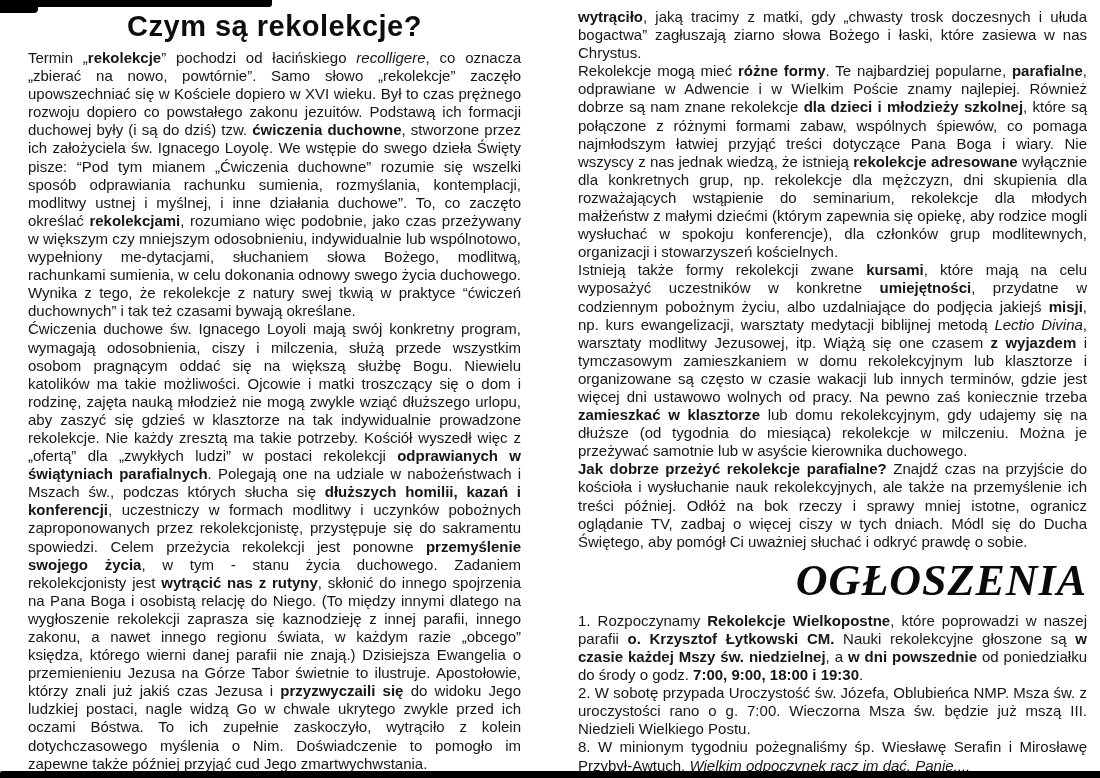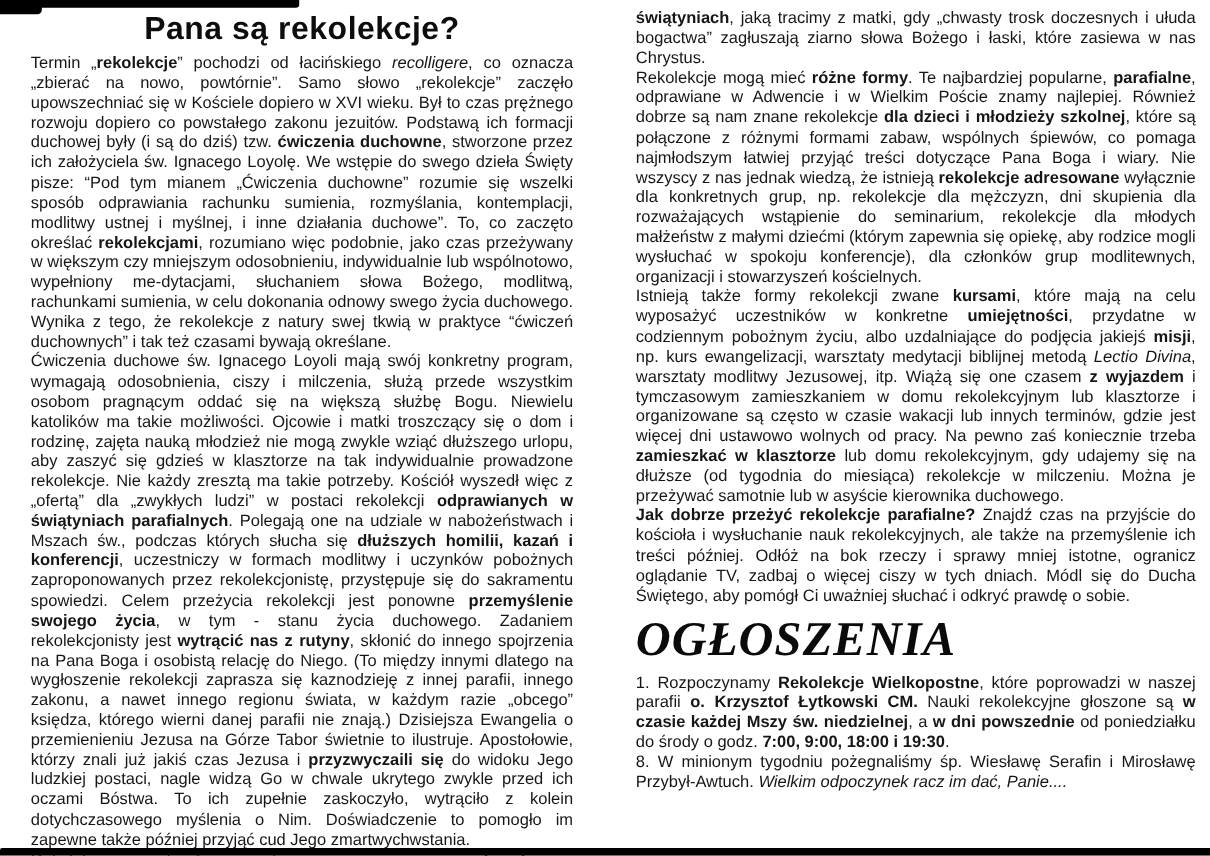--- a/index.html
+++ b/index.html
@@ -41,21 +41,21 @@
   .para.justify-last { text-align-last: justify; }
   .b { font-weight: bold; }
   .i { font-style: italic; }
 
   .announcements-heading {
     font-family: "Liberation Serif", serif;
     font-style: italic;
     font-weight: bold;
     font-size: 44px;
     line-height: 48px;
-    text-align: left;
+    text-align: right;
     margin: 6px 0 7px 0;
     letter-spacing: 1px;
     color: #0a0a0a;
   }
 
   
   .scan-blob-topleft {
     position: absolute; top: 0; left: 0;
     width: 38px; height: 13px;
     background: #000;
@@ -73,40 +73,41 @@
     background: #000;
     border-top-left-radius: 2px;
   }
 </style>
 </head>
 <body>
 
 <div class="page">
 
   <div class="col-left">
-    <h1 class="article-title">Pana są rekolekcje?</h1>
+    <h1 class="article-title">Czym są rekolekcje?</h1>
     <div>
         <p class="para"><span>Termin „</span><span class="b">rekolekcje</span><span>” pochodzi od łacińskiego </span><span class="i">recolligere</span><span>, co oznacza „zbierać na nowo, powtórnie”. Samo słowo „rekolekcje” zaczęło upowszechniać się w Kościele dopiero w XVI wieku. Był to czas prężnego rozwoju dopiero co powstałego zakonu jezuitów. Podstawą ich formacji duchowej były (i są do dziś) tzw. </span><span class="b">ćwiczenia duchowne</span><span>, stworzone przez ich założyciela św. Ignacego Loyolę. We wstępie do swego dzieła Święty pisze: “Pod tym mianem „Ćwiczenia duchowne” rozumie się wszelki sposób odprawiania rachunku sumienia, rozmyślania, kontemplacji, modlitwy ustnej i myślnej, i inne działania duchowe”. To, co zaczęto określać </span><span class="b">rekolekcjami</span><span>, rozumiano więc podobnie, jako czas przeżywany w większym czy mniejszym odosobnieniu, indywidualnie lub wspólnotowo, wypełniony me-dytacjami, słuchaniem słowa Bożego, modlitwą, rachunkami sumienia, w celu dokonania odnowy swego życia duchowego. Wynika z tego, że rekolekcje z natury swej tkwią w praktyce “ćwiczeń duchownych” i tak też czasami bywają określane.</span></p>
         <p class="para"><span>Ćwiczenia duchowe św. Ignacego Loyoli mają swój konkretny program, wymagają odosobnienia, ciszy i milczenia, służą przede wszystkim osobom pragnącym oddać się na większą służbę Bogu. Niewielu katolików ma takie możliwości. Ojcowie i matki troszczący się o dom i rodzinę, zajęta nauką młodzież nie mogą zwykle wziąć dłuższego urlopu, aby zaszyć się gdzieś w klasztorze na tak indywidualnie prowadzone rekolekcje. Nie każdy zresztą ma takie potrzeby. Kościół wyszedł więc z „ofertą” dla „zwykłych ludzi” w postaci rekolekcji </span><span class="b">odprawianych w świątyniach parafialnych</span><span>. Polegają one na udziale w nabożeństwach i Mszach św., podczas których słucha się </span><span class="b">dłuższych homilii, kazań i konferencji</span><span>, uczestniczy w formach modlitwy i uczynków pobożnych zaproponowanych przez rekolekcjonistę, przystępuje się do sakramentu spowiedzi. Celem przeżycia rekolekcji jest ponowne </span><span class="b">przemyślenie swojego życia</span><span>, w tym - stanu życia duchowego. Zadaniem rekolekcjonisty jest </span><span class="b">wytrącić nas z rutyny</span><span>, skłonić do innego spojrzenia na Pana Boga i osobistą relację do Niego. (To między innymi dlatego na wygłoszenie rekolekcji zaprasza się kaznodzieję z innej parafii, innego zakonu, a nawet innego regionu świata, w każdym razie „obcego” księdza, którego wierni danej parafii nie znają.) Dzisiejsza Ewangelia o przemienieniu Jezusa na Górze Tabor świetnie to ilustruje. Apostołowie, którzy znali już jakiś czas Jezusa i </span><span class="b">przyzwyczaili się</span><span> do widoku Jego ludzkiej postaci, nagle widzą Go w chwale ukrytego zwykle przed ich oczami Bóstwa. To ich zupełnie zaskoczyło, wytrąciło z kolein dotychczasowego myślenia o Nim. Doświadczenie to pomogło im zapewne także później przyjąć cud Jego zmartwychwstania.</span></p>
         <p class="para justify-last"><span>Rekolekcje mogą też (i powinny) pomóc nam </span><span class="b">w powrocie do religijnej</span></p>
       </div>
   </div>
 
   <div class="col-gap"></div>
 
   <div class="col-right">
     <div>
-        <p class="para"><span class="b">świątyniach</span><span>, jaką tracimy z matki, gdy „chwasty trosk doczesnych i ułuda bogactwa” zagłuszają ziarno słowa Bożego i łaski, które zasiewa w nas Chrystus.</span></p>
+        <p class="para"><span class="b">wytrąciło</span><span>, jaką tracimy z matki, gdy „chwasty trosk doczesnych i ułuda bogactwa” zagłuszają ziarno słowa Bożego i łaski, które zasiewa w nas Chrystus.</span></p>
         <p class="para"><span>Rekolekcje mogą mieć </span><span class="b">różne formy</span><span>. Te najbardziej popularne, </span><span class="b">parafialne</span><span>, odprawiane w Adwencie i w Wielkim Poście znamy najlepiej. Również dobrze są nam znane rekolekcje </span><span class="b">dla dzieci i młodzieży szkolnej</span><span>, które są połączone z różnymi formami zabaw, wspólnych śpiewów, co pomaga najmłodszym łatwiej przyjąć treści dotyczące Pana Boga i wiary. Nie wszyscy z nas jednak wiedzą, że istnieją </span><span class="b">rekolekcje adresowane</span><span> wyłącznie dla konkretnych grup, np. rekolekcje dla mężczyzn, dni skupienia dla rozważających wstąpienie do seminarium, rekolekcje dla młodych małżeństw z małymi dziećmi (którym zapewnia się opiekę, aby rodzice mogli wysłuchać w spokoju konferencje), dla członków grup modlitewnych, organizacji i stowarzyszeń kościelnych.</span></p>
         <p class="para"><span>Istnieją także formy rekolekcji zwane </span><span class="b">kursami</span><span>, które mają na celu wyposażyć uczestników w konkretne </span><span class="b">umiejętności</span><span>, przydatne w codziennym pobożnym życiu, albo uzdalniające do podjęcia jakiejś </span><span class="b">misji</span><span>, np. kurs ewangelizacji, warsztaty medytacji biblijnej metodą </span><span class="i">Lectio Divina</span><span>, warsztaty modlitwy Jezusowej, itp. Wiążą się one czasem </span><span class="b">z wyjazdem</span><span> i tymczasowym zamieszkaniem w domu rekolekcyjnym lub klasztorze i organizowane są często w czasie wakacji lub innych terminów, gdzie jest więcej dni ustawowo wolnych od pracy. Na pewno zaś koniecznie trzeba </span><span class="b">zamieszkać w klasztorze</span><span> lub domu rekolekcyjnym, gdy udajemy się na dłuższe (od tygodnia do miesiąca) rekolekcje w milczeniu. Można je przeżywać samotnie lub w asyście kierownika duchowego.</span></p>
         <p class="para"><span class="b">Jak dobrze przeżyć rekolekcje parafialne?</span><span> Znajdź czas na przyjście do kościoła i wysłuchanie nauk rekolekcyjnych, ale także na przemyślenie ich treści później. Odłóż na bok rzeczy i sprawy mniej istotne, ogranicz oglądanie TV, zadbaj o więcej ciszy w tych dniach. Módl się do Ducha Świętego, aby pomógł Ci uważniej słuchać i odkryć prawdę o sobie.</span></p>
       </div>
     <h2 class="announcements-heading">OGŁOSZENIA</h2>
     <div>
         <p class="para"><span>1. Rozpoczynamy </span><span class="b">Rekolekcje Wielkopostne</span><span>, które poprowadzi w naszej parafii </span><span class="b">o. Krzysztof Łytkowski CM.</span><span> Nauki rekolekcyjne głoszone są </span><span class="b">w czasie każdej Mszy św. niedzielnej</span><span>, a </span><span class="b">w dni powszednie</span><span> od poniedziałku do środy o godz. </span><span class="b">7:00, 9:00, 18:00 i 19:30</span><span>.</span></p>
+        <p class="para"><span>2. W sobotę przypada Uroczystość św. Józefa, Oblubieńca NMP. Msza św. z uroczystości rano o g. 7:00. Wieczorna Msza św. będzie już mszą III. Niedzieli Wielkiego Postu.</span></p>
         <p class="para"><span>8. W minionym tygodniu pożegnaliśmy śp. Wiesławę Serafin i Mirosławę Przybył-Awtuch. </span><span class="i">Wielkim odpoczynek racz im dać, Panie....</span></p>
       </div>
   </div>
 
 </div>
 
 <div class="scan-bar-top"></div>
 <div class="scan-blob-topleft"></div>
 <div class="scan-bar-bottom"></div>
 

